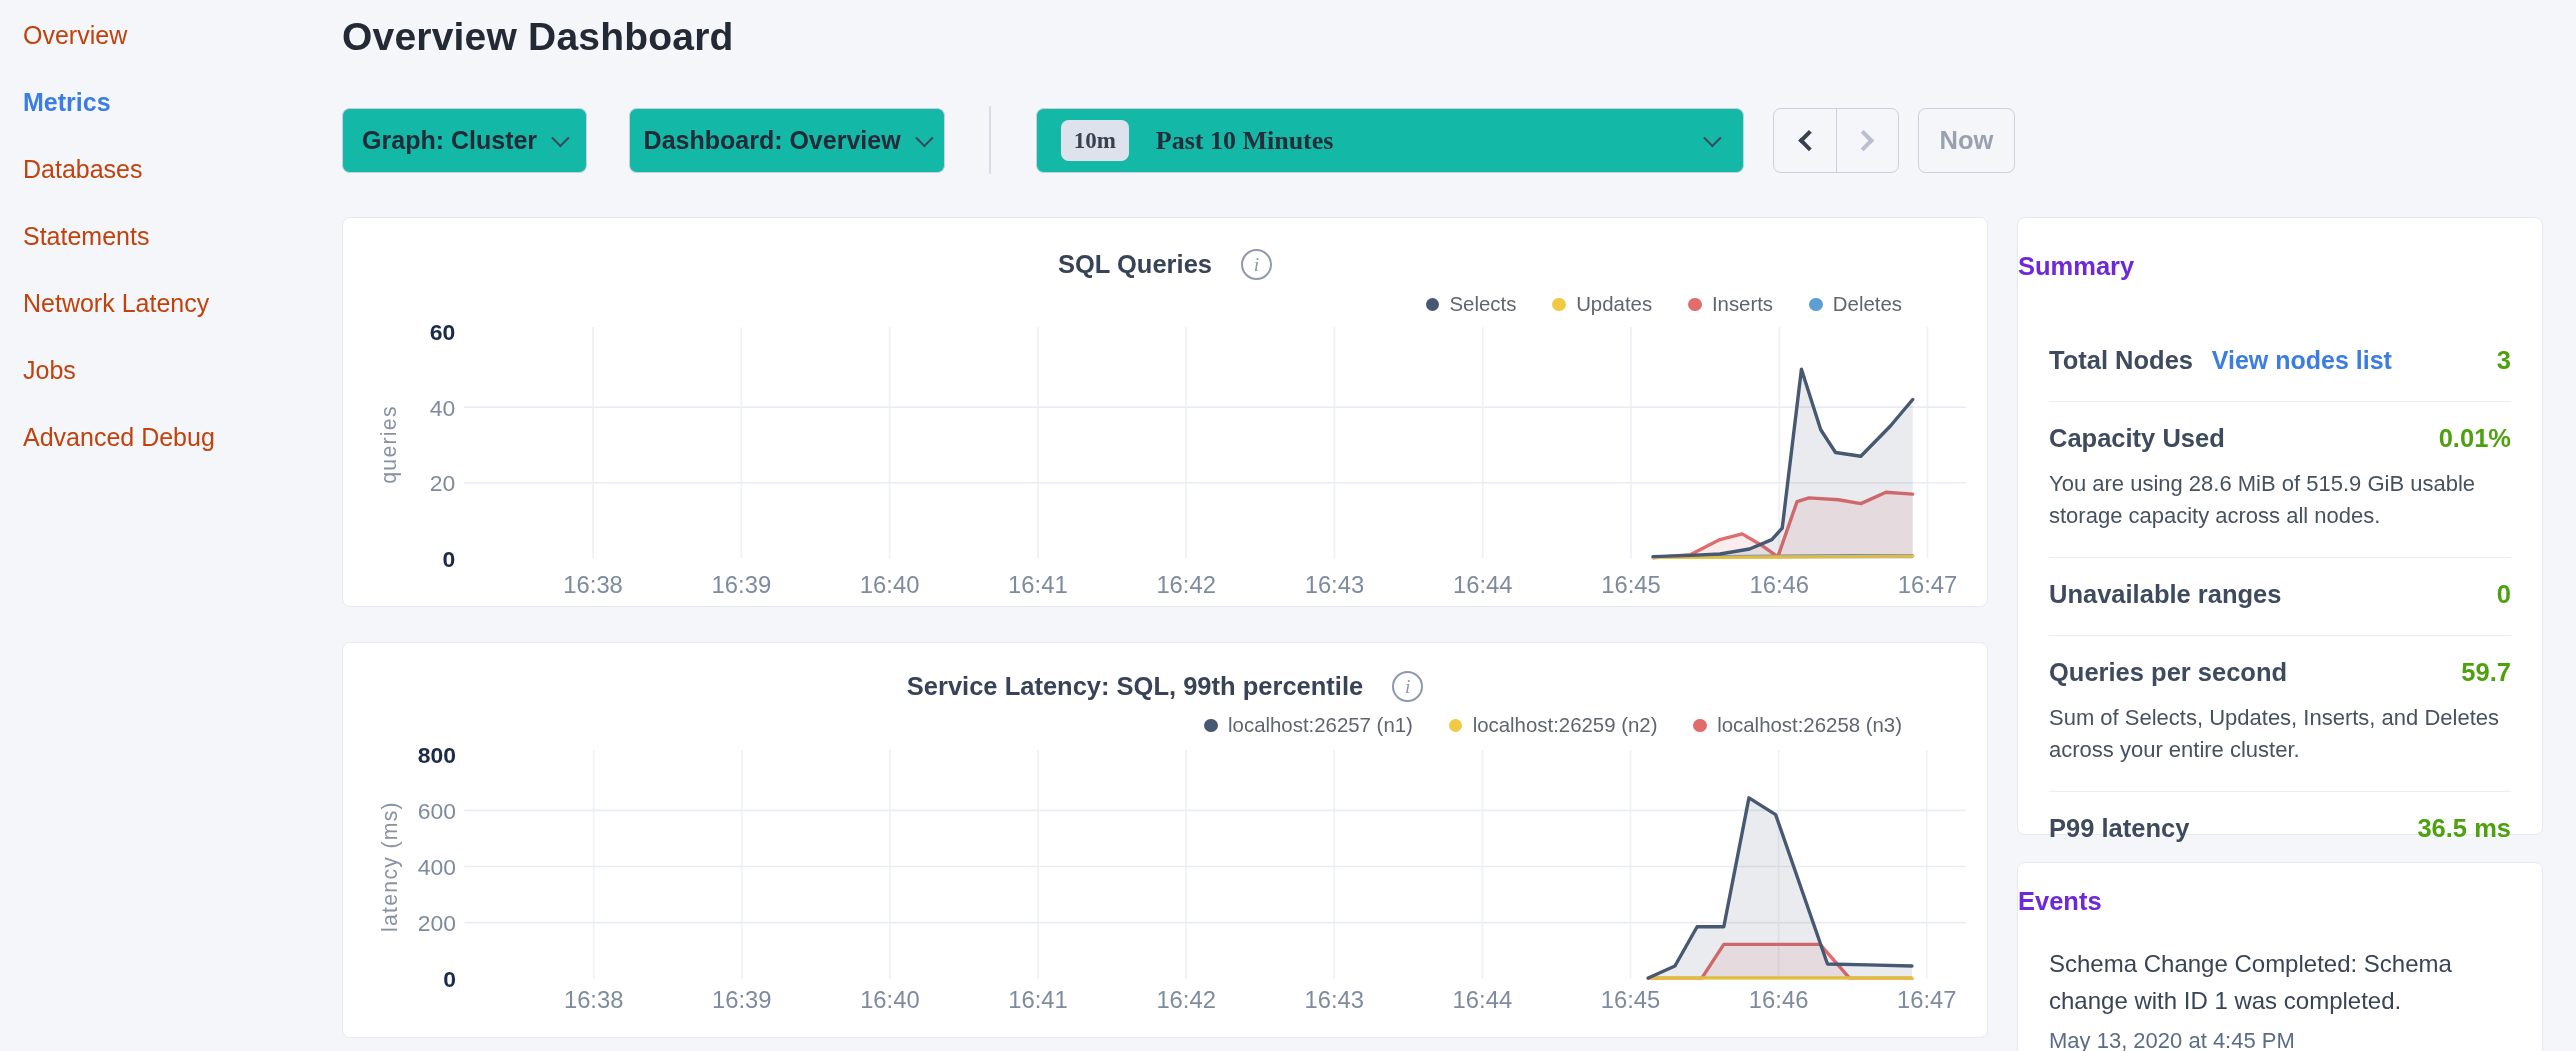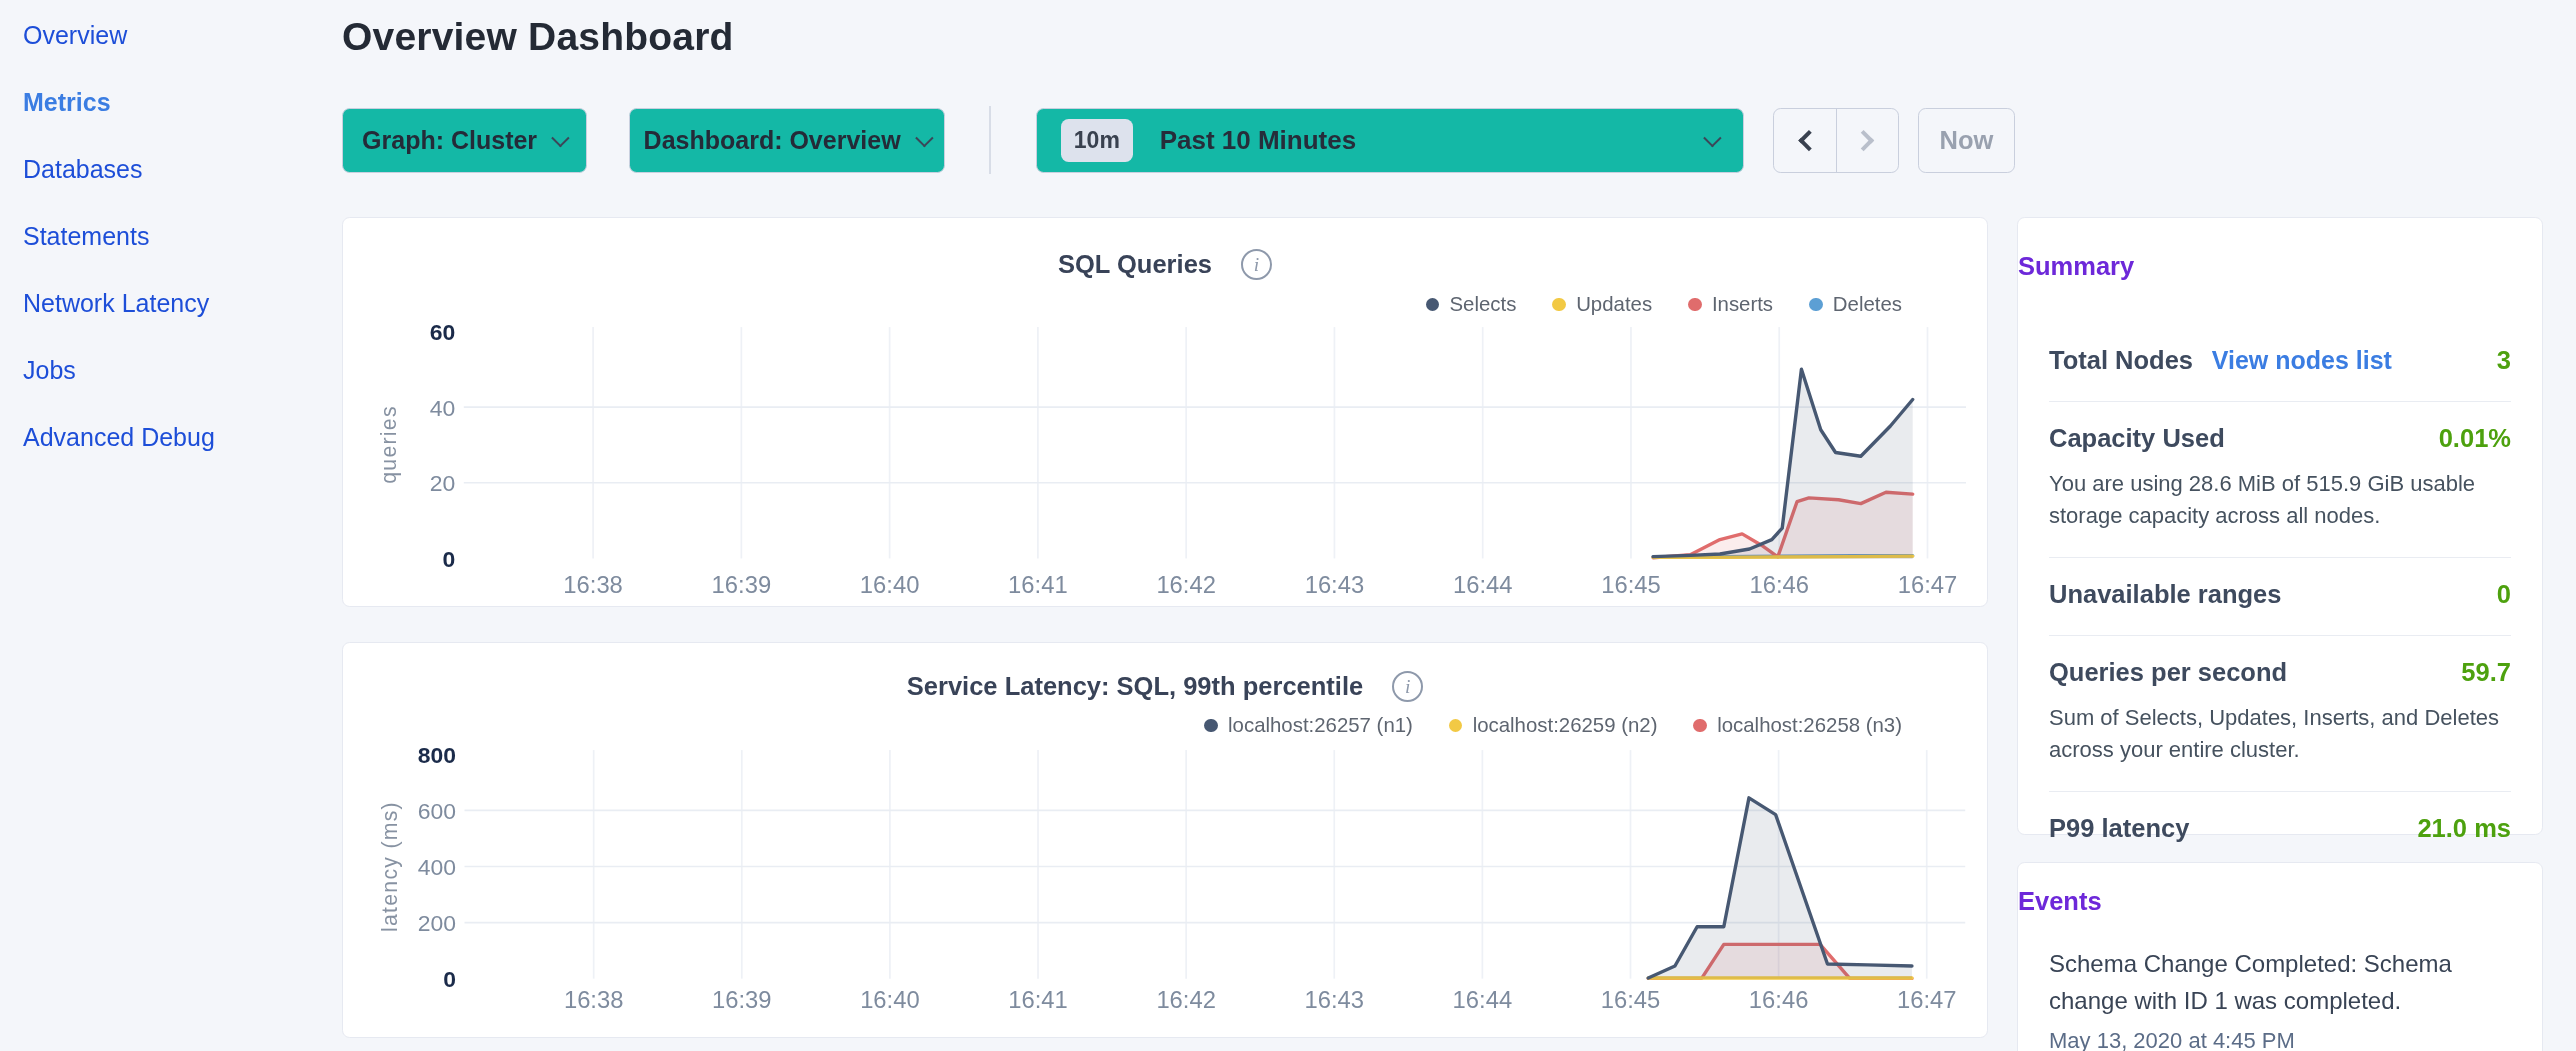--- a/index.html
+++ b/index.html
@@ -7,21 +7,21 @@
   body {
     position:relative; overflow:hidden;
     background:#F4F6FA;
     font-family:"Liberation Sans", sans-serif;
     color:#394455;
   }
   
   .sidebar { position:absolute; left:0; top:0; width:340px; height:100%; padding-top:1.7px; }
   .nav-item {
     height:67px; line-height:67px; padding-left:23px;
-    font-size:25px; font-weight:500; color:#1d4ed8; cursor:pointer;
+    font-size:25px; font-weight:500; color:#c2410c; cursor:pointer;
     white-space:nowrap;
   }
   .nav-item.active { color:#3B7DE2; font-weight:700; }
   
   .page-title {
     position:absolute; left:342px; top:15.3px;
     font-size:39px; font-weight:600; color:#242A35; letter-spacing:0.2px;
   }
   .ctrl {
     position:absolute; top:108px; height:65px;
@@ -31,21 +31,21 @@
   }
   .dd-graph { left:342px; width:245px; }
   .dd-dash  { left:629px; width:316px; }
   .chev {
     display:inline-block; width:12.8px; height:12.8px;
     border-right:2.6px solid #3C4658; border-bottom:2.6px solid #3C4658;
     transform:rotate(45deg) translate(-1.7px,-1.7px); margin-left:17px;
   }
   .v-divider { position:absolute; left:989px; top:106px; width:1.7px; height:68px; background:#D8DDE7; }
   .time-select {
-    left:1036px; width:708px; justify-content:flex-start; padding:16px 24px;
+    left:1036px; width:708px; justify-content:flex-start; padding:16px 24px;font-family:Liberation Serif, serif;
   }
   .time-badge {
     background:#DDE2ED; border-radius:7.7px; padding:7.7px 12.8px;
     font-size:23px; font-weight:700; color:#39414F;
   }
   .time-label { margin-left:27px; font-size:26px; font-weight:700; color:#262D3A; }
   .time-select .chev { margin-left:auto; }
   .pager {
     position:absolute; left:1773px; top:108px; width:126px; height:65px;
     border:1.7px solid #C9CFDD; border-radius:7.7px; display:flex;
@@ -298,21 +298,21 @@
       <div class="summary-row">
         <div class="row-head">
           <span class="row-label">Queries per second</span>
           <span class="row-value">59.7</span>
         </div>
         <p class="row-desc">Sum of Selects, Updates, Inserts, and Deletes across your entire cluster.</p>
       </div>
       <div class="summary-row">
         <div class="row-head">
           <span class="row-label">P99 latency</span>
-          <span class="row-value">21.0 ms</span>
+          <span class="row-value">36.5 ms</span>
         </div>
       </div>
     </div>
 </aside>
 
 <aside class="card events-card">
   <h2 class="panel-title" style="margin-top:24px;">Events</h2>
   <div class="events-list" id="events-list">
       <div class="event-item">
         <div class="event-text">Schema Change Completed: Schema change with ID 1 was completed.</div>

